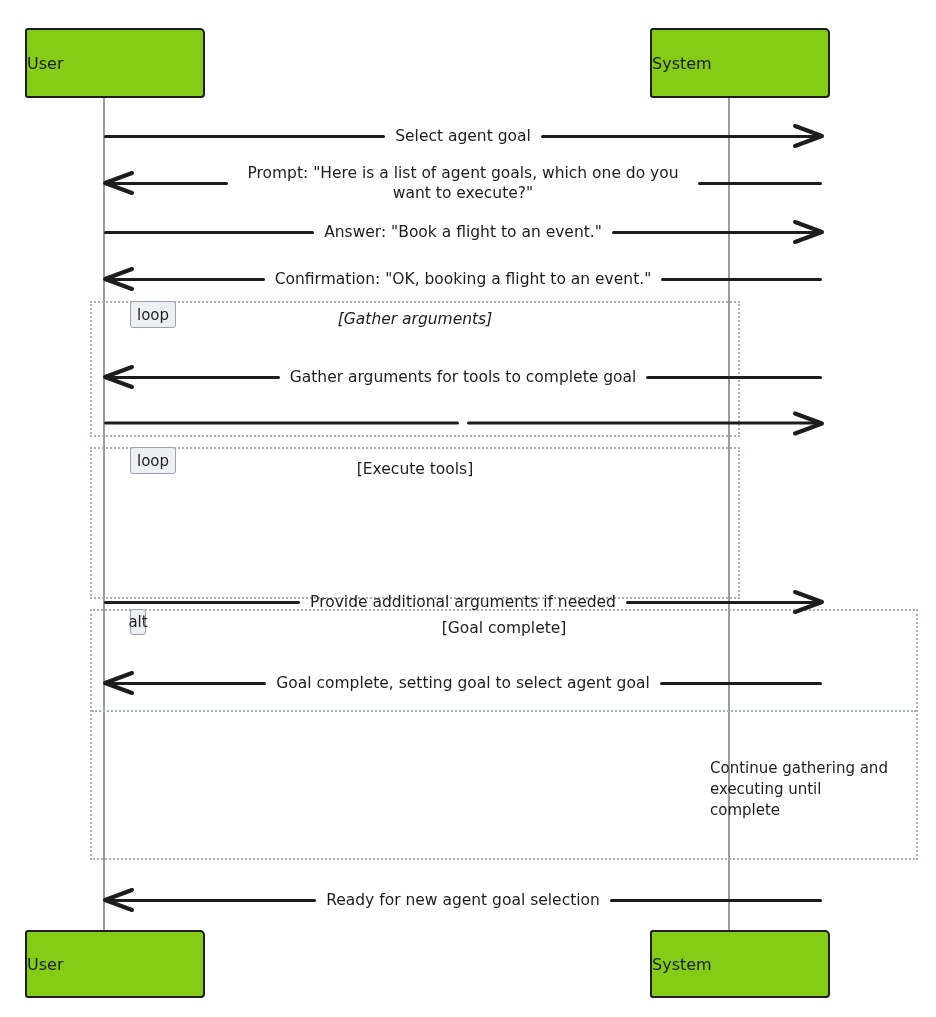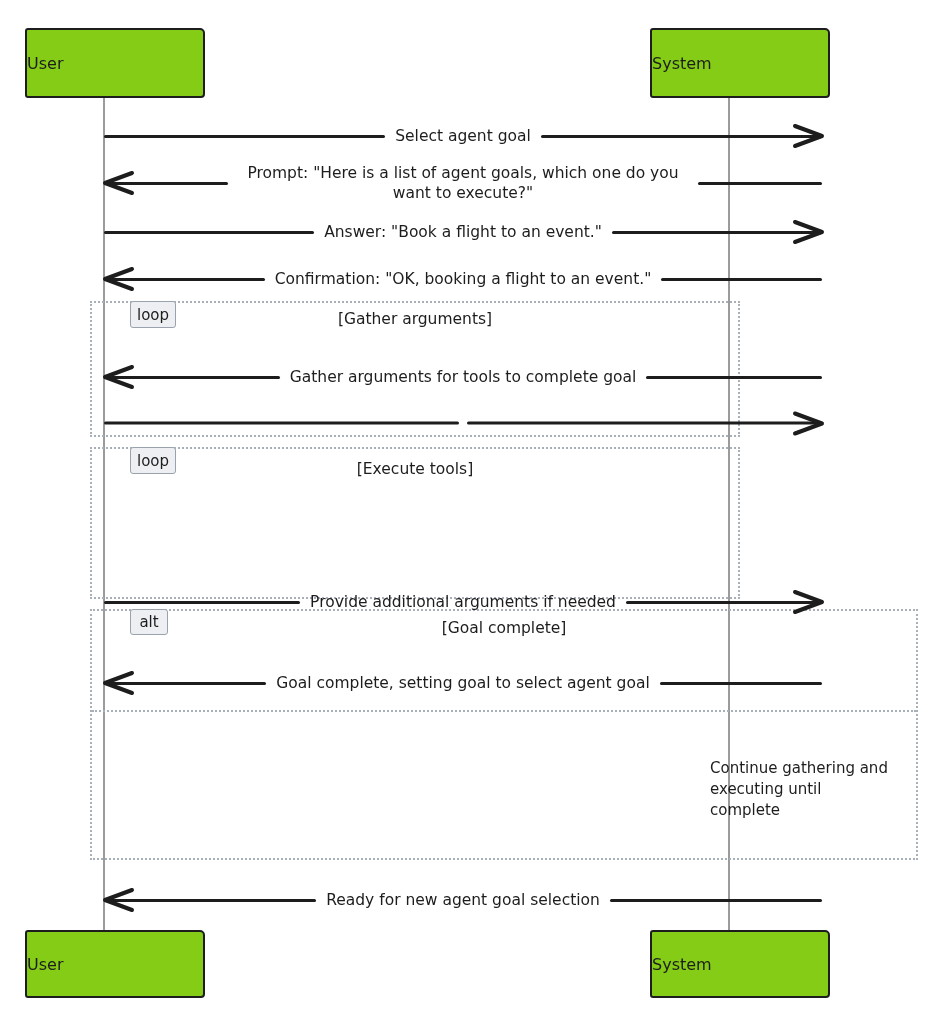--- a/index.html
+++ b/index.html
@@ -125,32 +125,32 @@
     <span>User</span>
   </div>
   <div class="actor top right-col">
     <span>System</span>
   </div>
 
   <div class="frame" style="left:90px; top:301px; width:650px; height:136px;">
     <div class="frame-label" style="width:46px; height:27px;">
       <span>loop</span>
     </div>
-    <div class="frame-title" style="top:7px;">[Gather arguments]</div>
+    <div class="frame-title" style="top:7px;font-style:italic;">[Gather arguments]</div>
   </div>
 
   <div class="frame" style="left:90px; top:447px; width:650px; height:152px;">
     <div class="frame-label" style="width:46px; height:27px;">
       <span>loop</span>
     </div>
     <div class="frame-title" style="top:11px;">[Execute tools]</div>
   </div>
 
   <div class="frame" style="left:90px; top:609px; width:828px; height:251px;">
-    <div class="frame-label" style="width:38px; height:26px;">
+    <div class="frame-label" style="width:16px; height:26px;">
       <span>alt</span>
     </div>
     <div class="frame-title" style="top:8px;">[Goal complete]</div>
     <div class="alt-divider" style="top:99px;"></div>
   </div>
 
   <div class="self-note">Continue gathering and executing until complete</div>
 
   <div class="msg dir-right" style="top:136px;">
     <span class="seg"></span>

